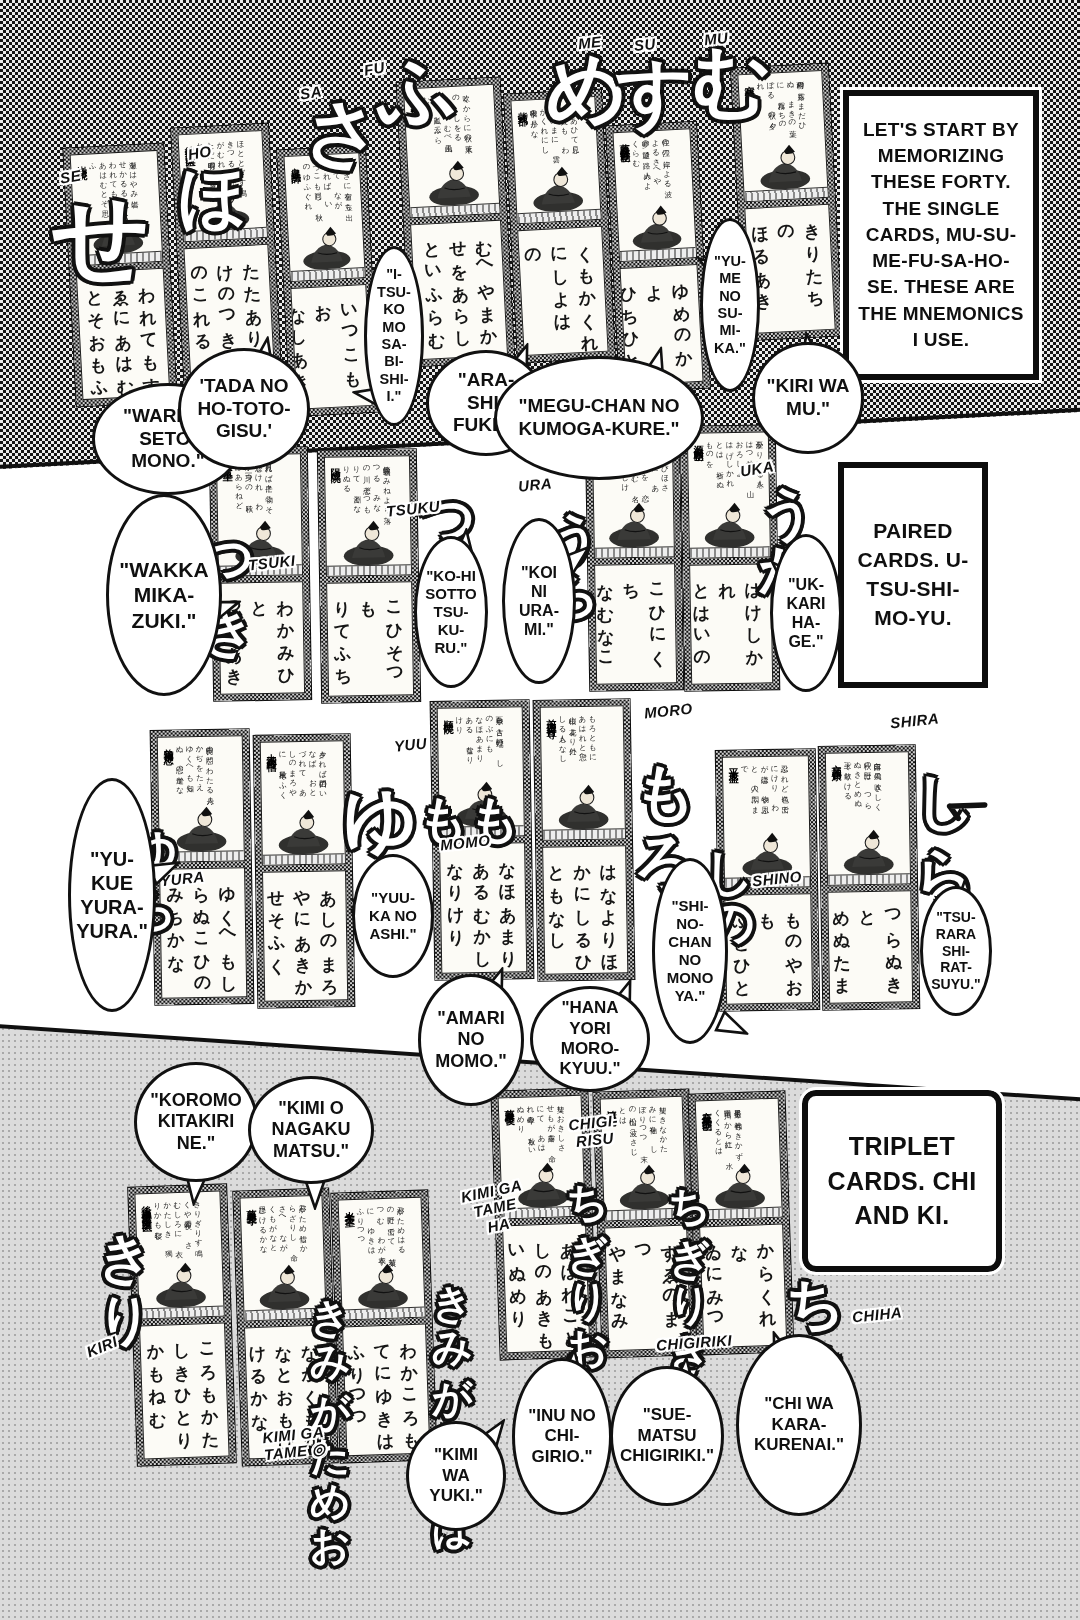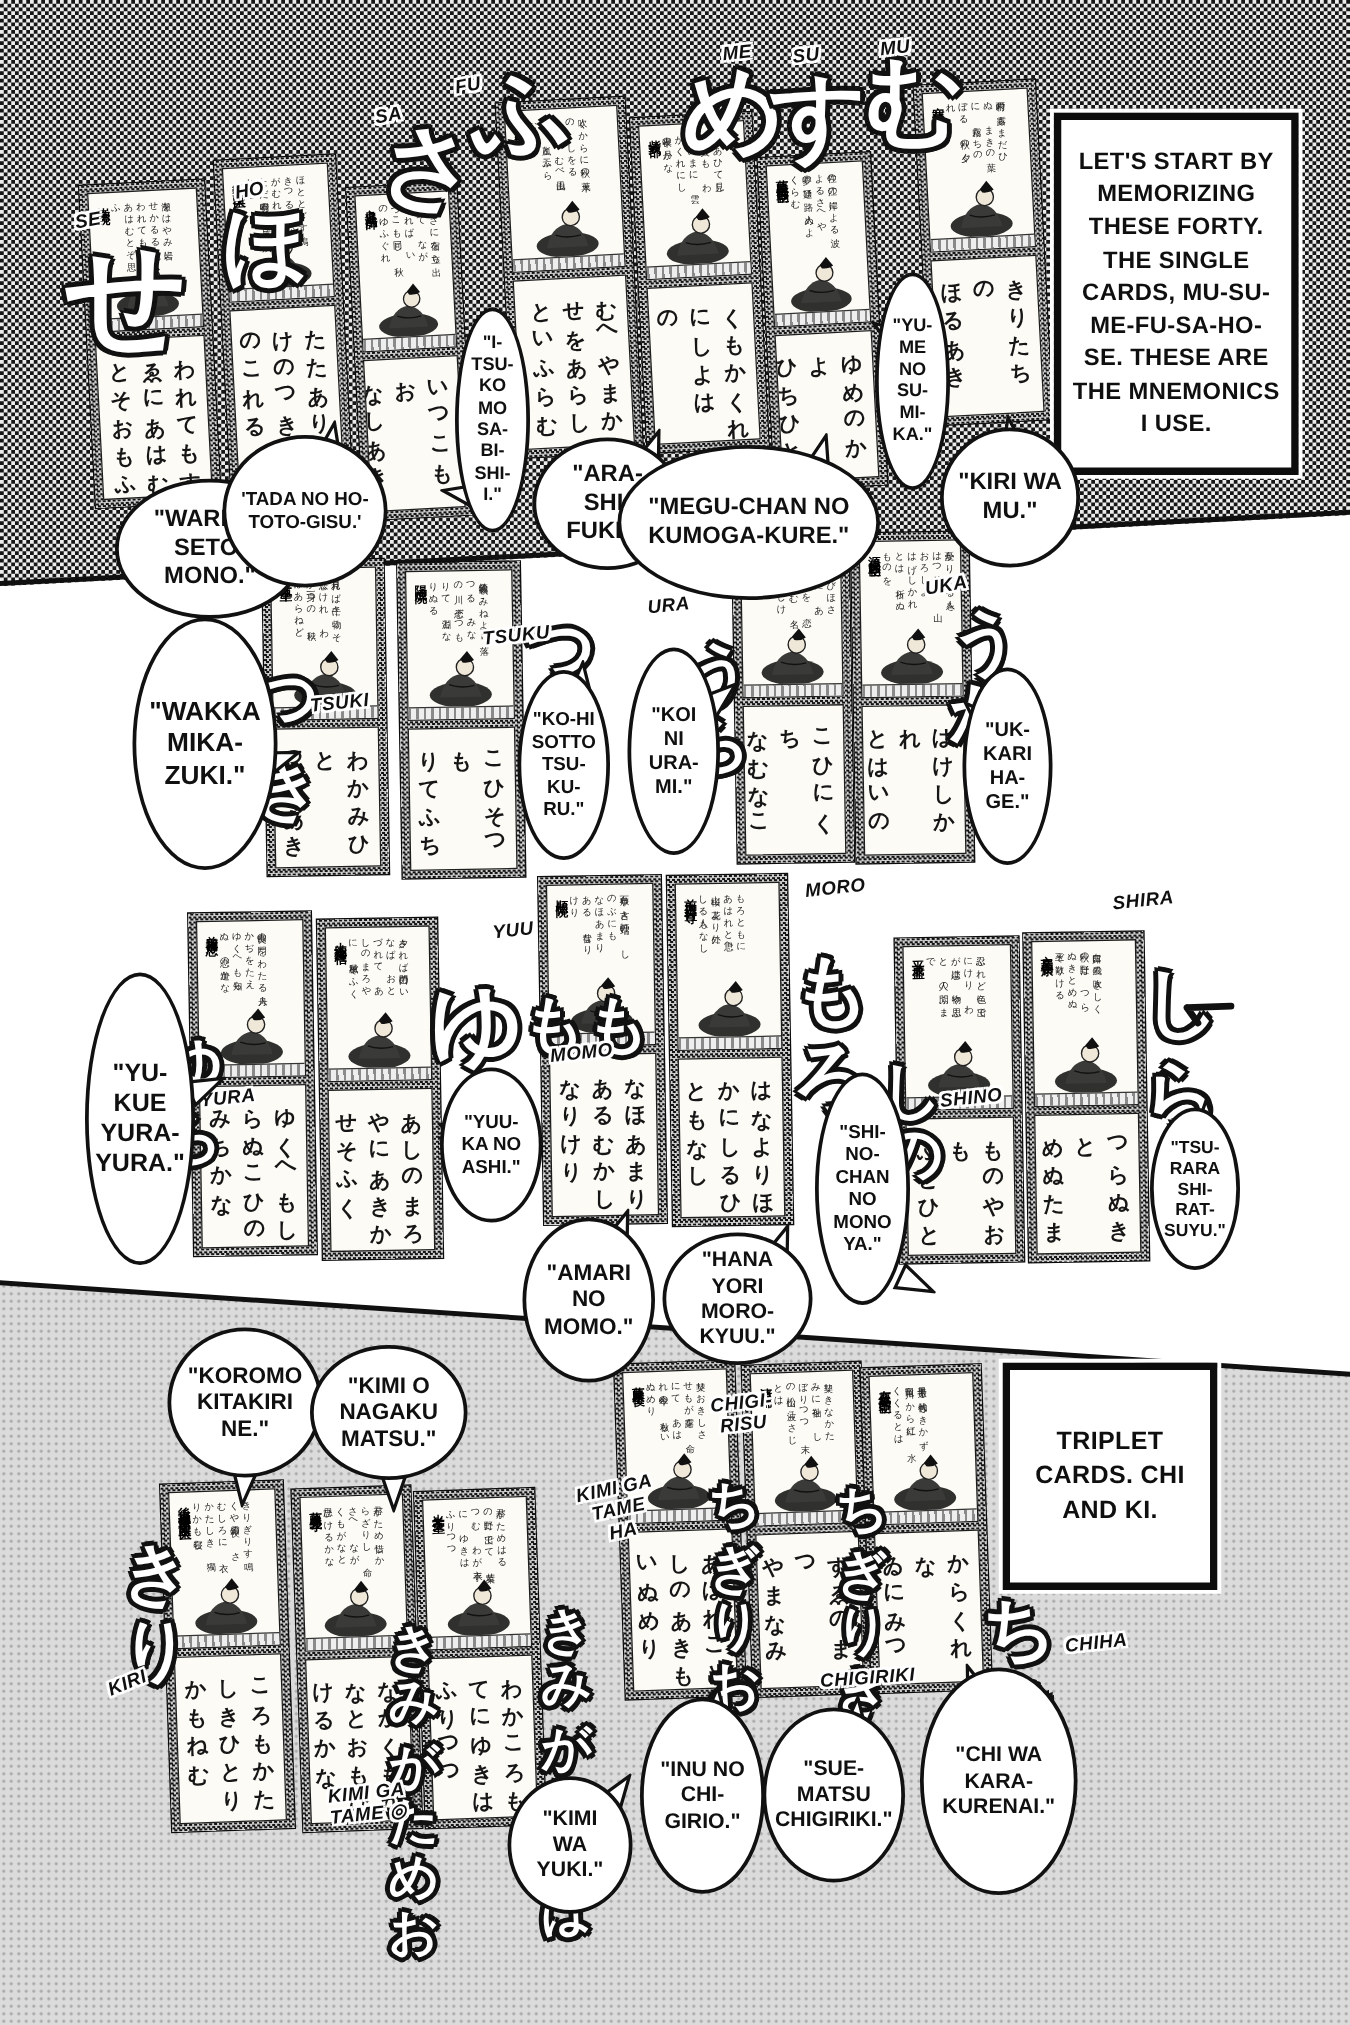--- a/index.html
+++ b/index.html
@@ -59,21 +59,22 @@
 </head>
 <body>
 
 <div id="stage">
   <div class="band band-top"></div>
   <div class="band band-bottom"></div>
   <div class="divline" style="top:465px;transform:rotate(-3.02deg);"></div>
   <div class="divline" style="top:1024px;transform:rotate(3.87deg);"></div>
 
   <div class="caption" style="left:843px;top:90px;width:196px;height:290px;">LET'S START BY MEMORIZING THESE FORTY. THE SINGLE CARDS, MU-SU-ME-FU-SA-HO-SE. THESE ARE THE MNEMONICS I USE.</div>
-  <div class="caption" style="left:802px;top:1090px;width:172px;height:182px;font-size:20px;">TRIPLET CARDS. CHI AND KI.</div>
+  <div class="caption" style="left:838px;top:462px;width:150px;height:226px;font-size:21px;">PAIRED CARDS. U-TSU-SHI-MO-YU.</div>
+  <div class="caption" style="left:802px;top:1090px;width:200px;height:182px;font-size:25px;border-radius:14px;">TRIPLET CARDS. CHI AND KI.</div>
 
   <svg class="note-arrow" style="left:938px;top:792px;transform:rotate(18deg);" width="48" height="30" viewBox="0 0 48 30">
     <path d="M45 6 L12 18 M12 18 L26 13 M12 18 L24 27" stroke="#111" stroke-width="5.5" fill="none" stroke-linecap="round"></path>
   </svg>
 
     <div class="unit" style="left: 70px; top: 146px; width: 100px; transform: rotate(-3deg);">
       <div class="card poet-card" style="height: 112px;">
         <div class="ptext">
           <div class="poem">瀬をはやみ岩にせかるる滝川の われても末に あはむとぞ思ふ</div>
           <div class="poet">崇徳院</div>
@@ -592,21 +593,21 @@
     <div class="kana vert" style="left: 786px; top: 1240px; font-size: 58px;">ちは</div>
     <div class="tailwrap" style="left: 225px; top: 398px; transform: rotate(55deg);"><svg width="34" height="34" viewBox="0 0 34 34">
         <path d="M17 2 L27 31 L7 31 Z" fill="#fff" stroke="#111" stroke-width="2.6"></path>
       </svg></div>
     <div class="bubble" style="left: 92px; top: 383px; width: 152px; height: 112px; font-size: 19px;">
       <span class="btxt">"WARETA SETO-MONO."</span>
     </div>
   <div class="tailwrap" style="left: 248px; top: 336px; transform: rotate(10deg);"><svg width="34" height="34" viewBox="0 0 34 34">
         <path d="M17 2 L27 31 L7 31 Z" fill="#fff" stroke="#111" stroke-width="2.6"></path>
       </svg></div>
-    <div class="bubble" style="left: 178px; top: 348px; width: 132px; height: 122px; font-size: 15px;">
+    <div class="bubble" style="left: 178px; top: 348px; width: 132px; height: 122px; font-size: 19px;">
       <span class="btxt">'TADA NO HO-TOTO-GISU.'</span>
     </div>
   <div class="tailwrap" style="left: 352px; top: 378px; transform: rotate(-80deg);"><svg width="34" height="34" viewBox="0 0 34 34">
         <path d="M17 2 L27 31 L7 31 Z" fill="#fff" stroke="#111" stroke-width="2.6"></path>
       </svg></div>
     <div class="bubble" style="left: 364px; top: 246px; width: 60px; height: 180px; font-size: 14.5px;">
       <span class="btxt">"I-TSU-KO MO SA-BI-SHI-I."</span>
     </div>
   <div class="tailwrap" style="left: 505px; top: 342px; transform: rotate(20deg);"><svg width="34" height="34" viewBox="0 0 34 34">
         <path d="M17 2 L27 31 L7 31 Z" fill="#fff" stroke="#111" stroke-width="2.6"></path>

